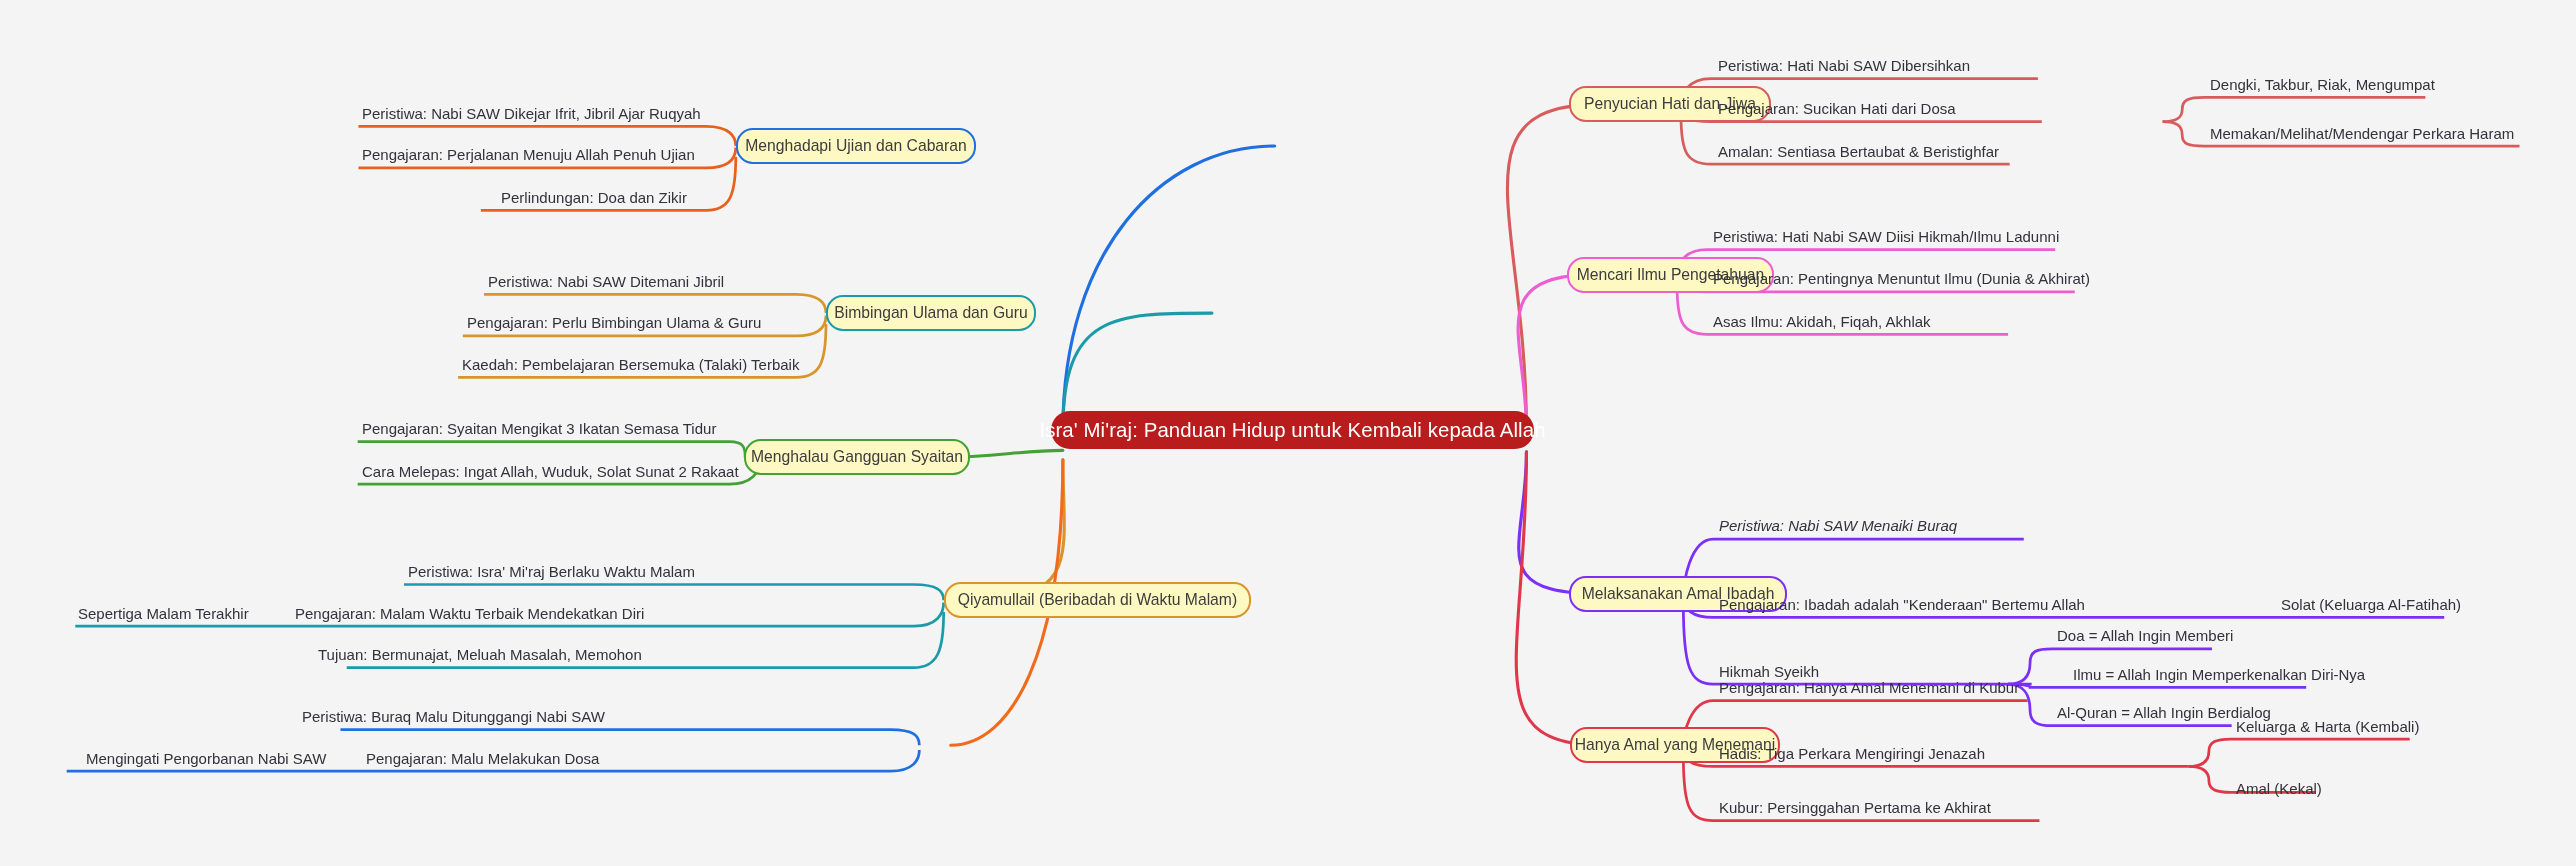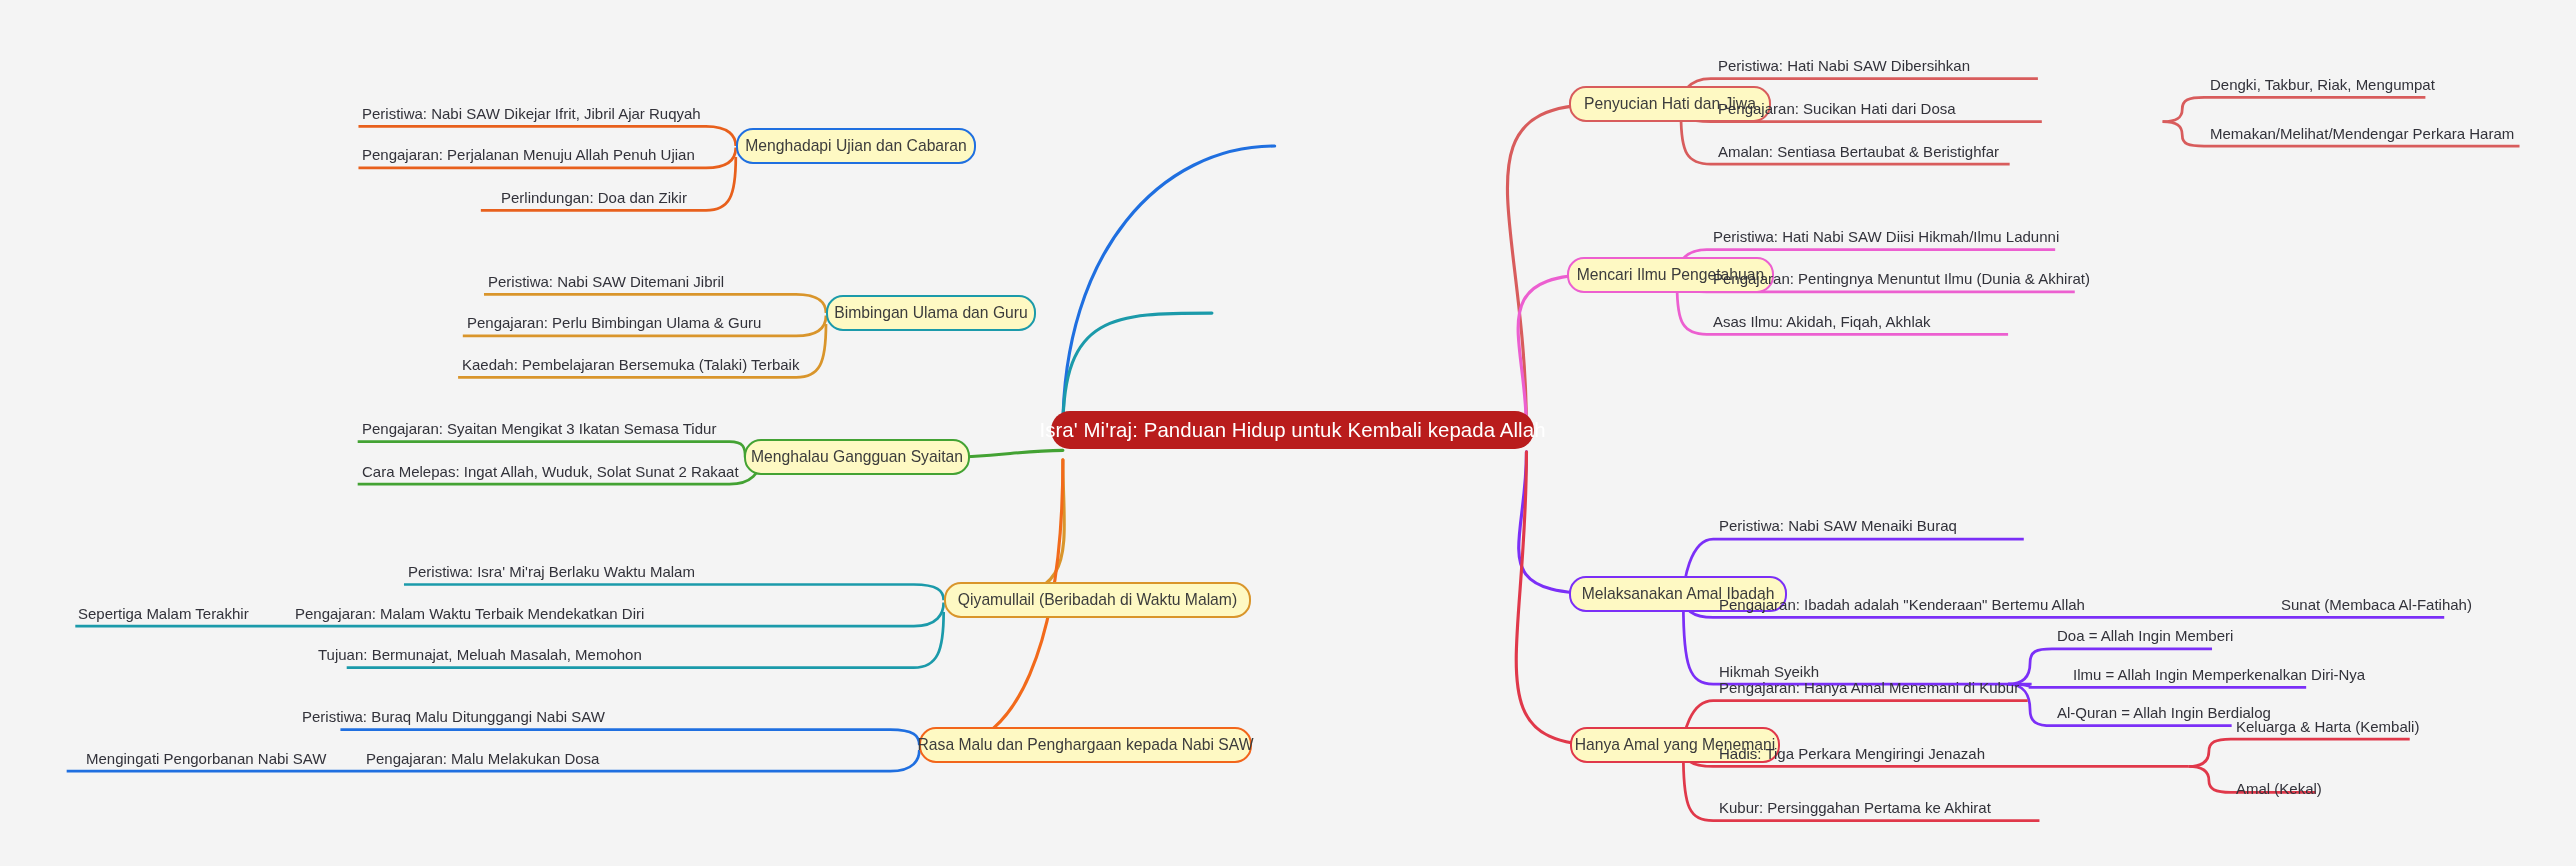--- a/index.html
+++ b/index.html
@@ -145,23 +145,20 @@
   </div>
   <div class="branch-node" style="left:826px;top:295px;width:210px;border-color:#1b9aaa;">
     <span>Bimbingan Ulama dan Guru</span>
   </div>
   <div class="branch-node" style="left:744px;top:439px;width:226px;border-color:#43a233;">
     <span>Menghalau Gangguan Syaitan</span>
   </div>
   <div class="branch-node" style="left:944px;top:582px;width:307px;border-color:#d9952b;align-items:center;">
     <span>Qiyamullail (Beribadah di Waktu Malam)</span>
   </div>
-  <div class="branch-node" style="left:919px;top:727px;width:333px;border-color:#f2651a;">
-    <span>Rasa Malu dan Penghargaan kepada Nabi SAW</span>
-  </div>
 
   <div class="branch-node" style="left:1569px;top:86px;width:202px;border-color:#d85c5c;">
     <span>Penyucian Hati dan Jiwa</span>
   </div>
   <div class="branch-node" style="left:1567px;top:257px;width:207px;border-color:#ec5fd0;">
     <span>Mencari Ilmu Pengetahuan</span>
   </div>
   <div class="branch-node" style="left:1569px;top:576px;width:218px;border-color:#7b2ff7;">
     <span>Melaksanakan Amal Ibadah</span>
   </div>
@@ -192,23 +189,23 @@
   <div class="leaf" style="left:1718px;top:58px;">Peristiwa: Hati Nabi SAW Dibersihkan</div>
   <div class="leaf" style="left:1718px;top:101px;">Pengajaran: Sucikan Hati dari Dosa</div>
   <div class="leaf" style="left:2210px;top:77px;">Dengki, Takbur, Riak, Mengumpat</div>
   <div class="leaf" style="left:2210px;top:126px;">Memakan/Melihat/Mendengar Perkara Haram</div>
   <div class="leaf" style="left:1718px;top:144px;">Amalan: Sentiasa Bertaubat &amp; Beristighfar</div>
 
   <div class="leaf" style="left:1713px;top:229px;">Peristiwa: Hati Nabi SAW Diisi Hikmah/Ilmu Ladunni</div>
   <div class="leaf" style="left:1713px;top:271px;">Pengajaran: Pentingnya Menuntut Ilmu (Dunia &amp; Akhirat)</div>
   <div class="leaf" style="left:1713px;top:314px;">Asas Ilmu: Akidah, Fiqah, Akhlak</div>
 
-  <div class="leaf" style="left:1719px;top:518px;">Peristiwa: Nabi SAW Menaiki Buraq</div>
+  <div class="leaf" style="left:1719px;top:518px;font-style:italic;">Peristiwa: Nabi SAW Menaiki Buraq</div>
   <div class="leaf" style="left:1719px;top:597px;">Pengajaran: Ibadah adalah "Kenderaan" Bertemu Allah</div>
-  <div class="leaf" style="left:2281px;top:597px;">Sunat (Membaca Al-Fatihah)</div>
+  <div class="leaf" style="left:2281px;top:597px;">Solat (Keluarga Al-Fatihah)</div>
   <div class="leaf" style="left:1719px;top:664px;">Hikmah Syeikh</div>
   <div class="leaf" style="left:2057px;top:628px;">Doa = Allah Ingin Memberi</div>
   <div class="leaf" style="left:2057px;top:667px;margin-left:16px;">Ilmu = Allah Ingin Memperkenalkan Diri-Nya</div>
   <div class="leaf" style="left:2057px;top:705px;">Al-Quran = Allah Ingin Berdialog</div>
 
   <div class="leaf" style="left:1719px;top:680px;">Pengajaran: Hanya Amal Menemani di Kubur</div>
   <div class="leaf" style="left:1719px;top:746px;">Hadis: Tiga Perkara Mengiringi Jenazah</div>
   <div class="leaf" style="left:2236px;top:719px;">Keluarga &amp; Harta (Kembali)</div>
   <div class="leaf" style="left:2236px;top:773px;margin-top:8px;">Amal (Kekal)</div>
   <div class="leaf" style="left:1719px;top:800px;">Kubur: Persinggahan Pertama ke Akhirat</div>

